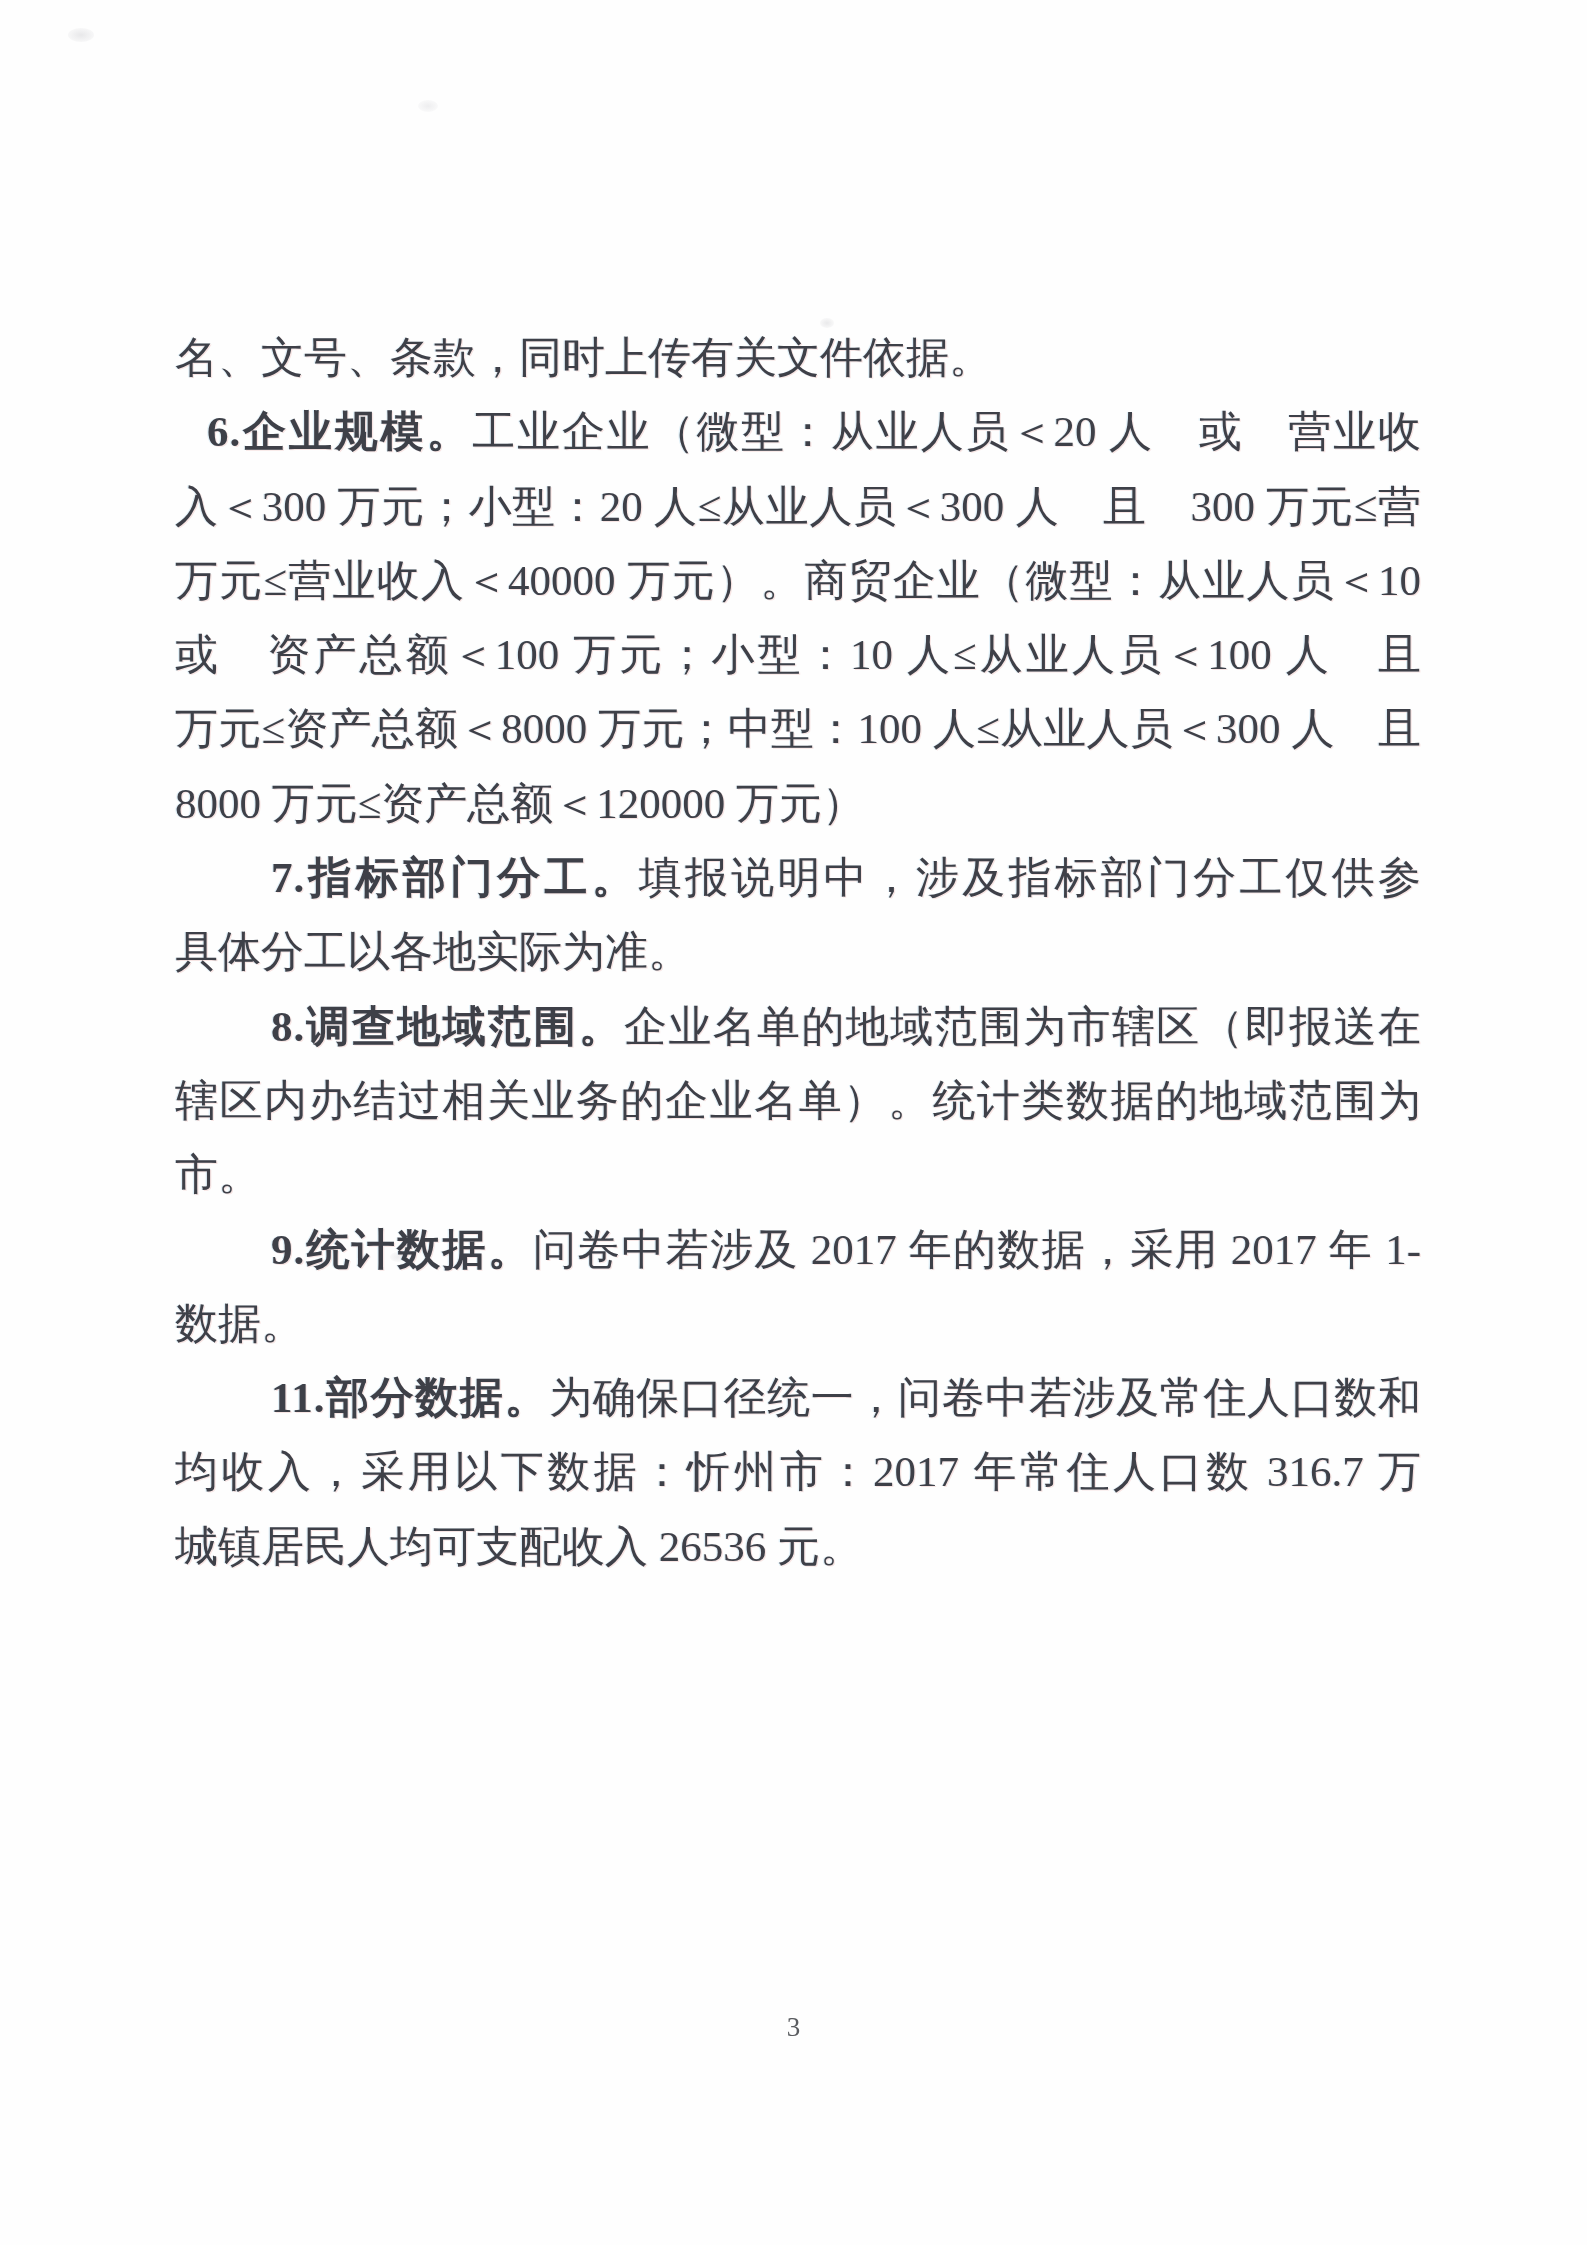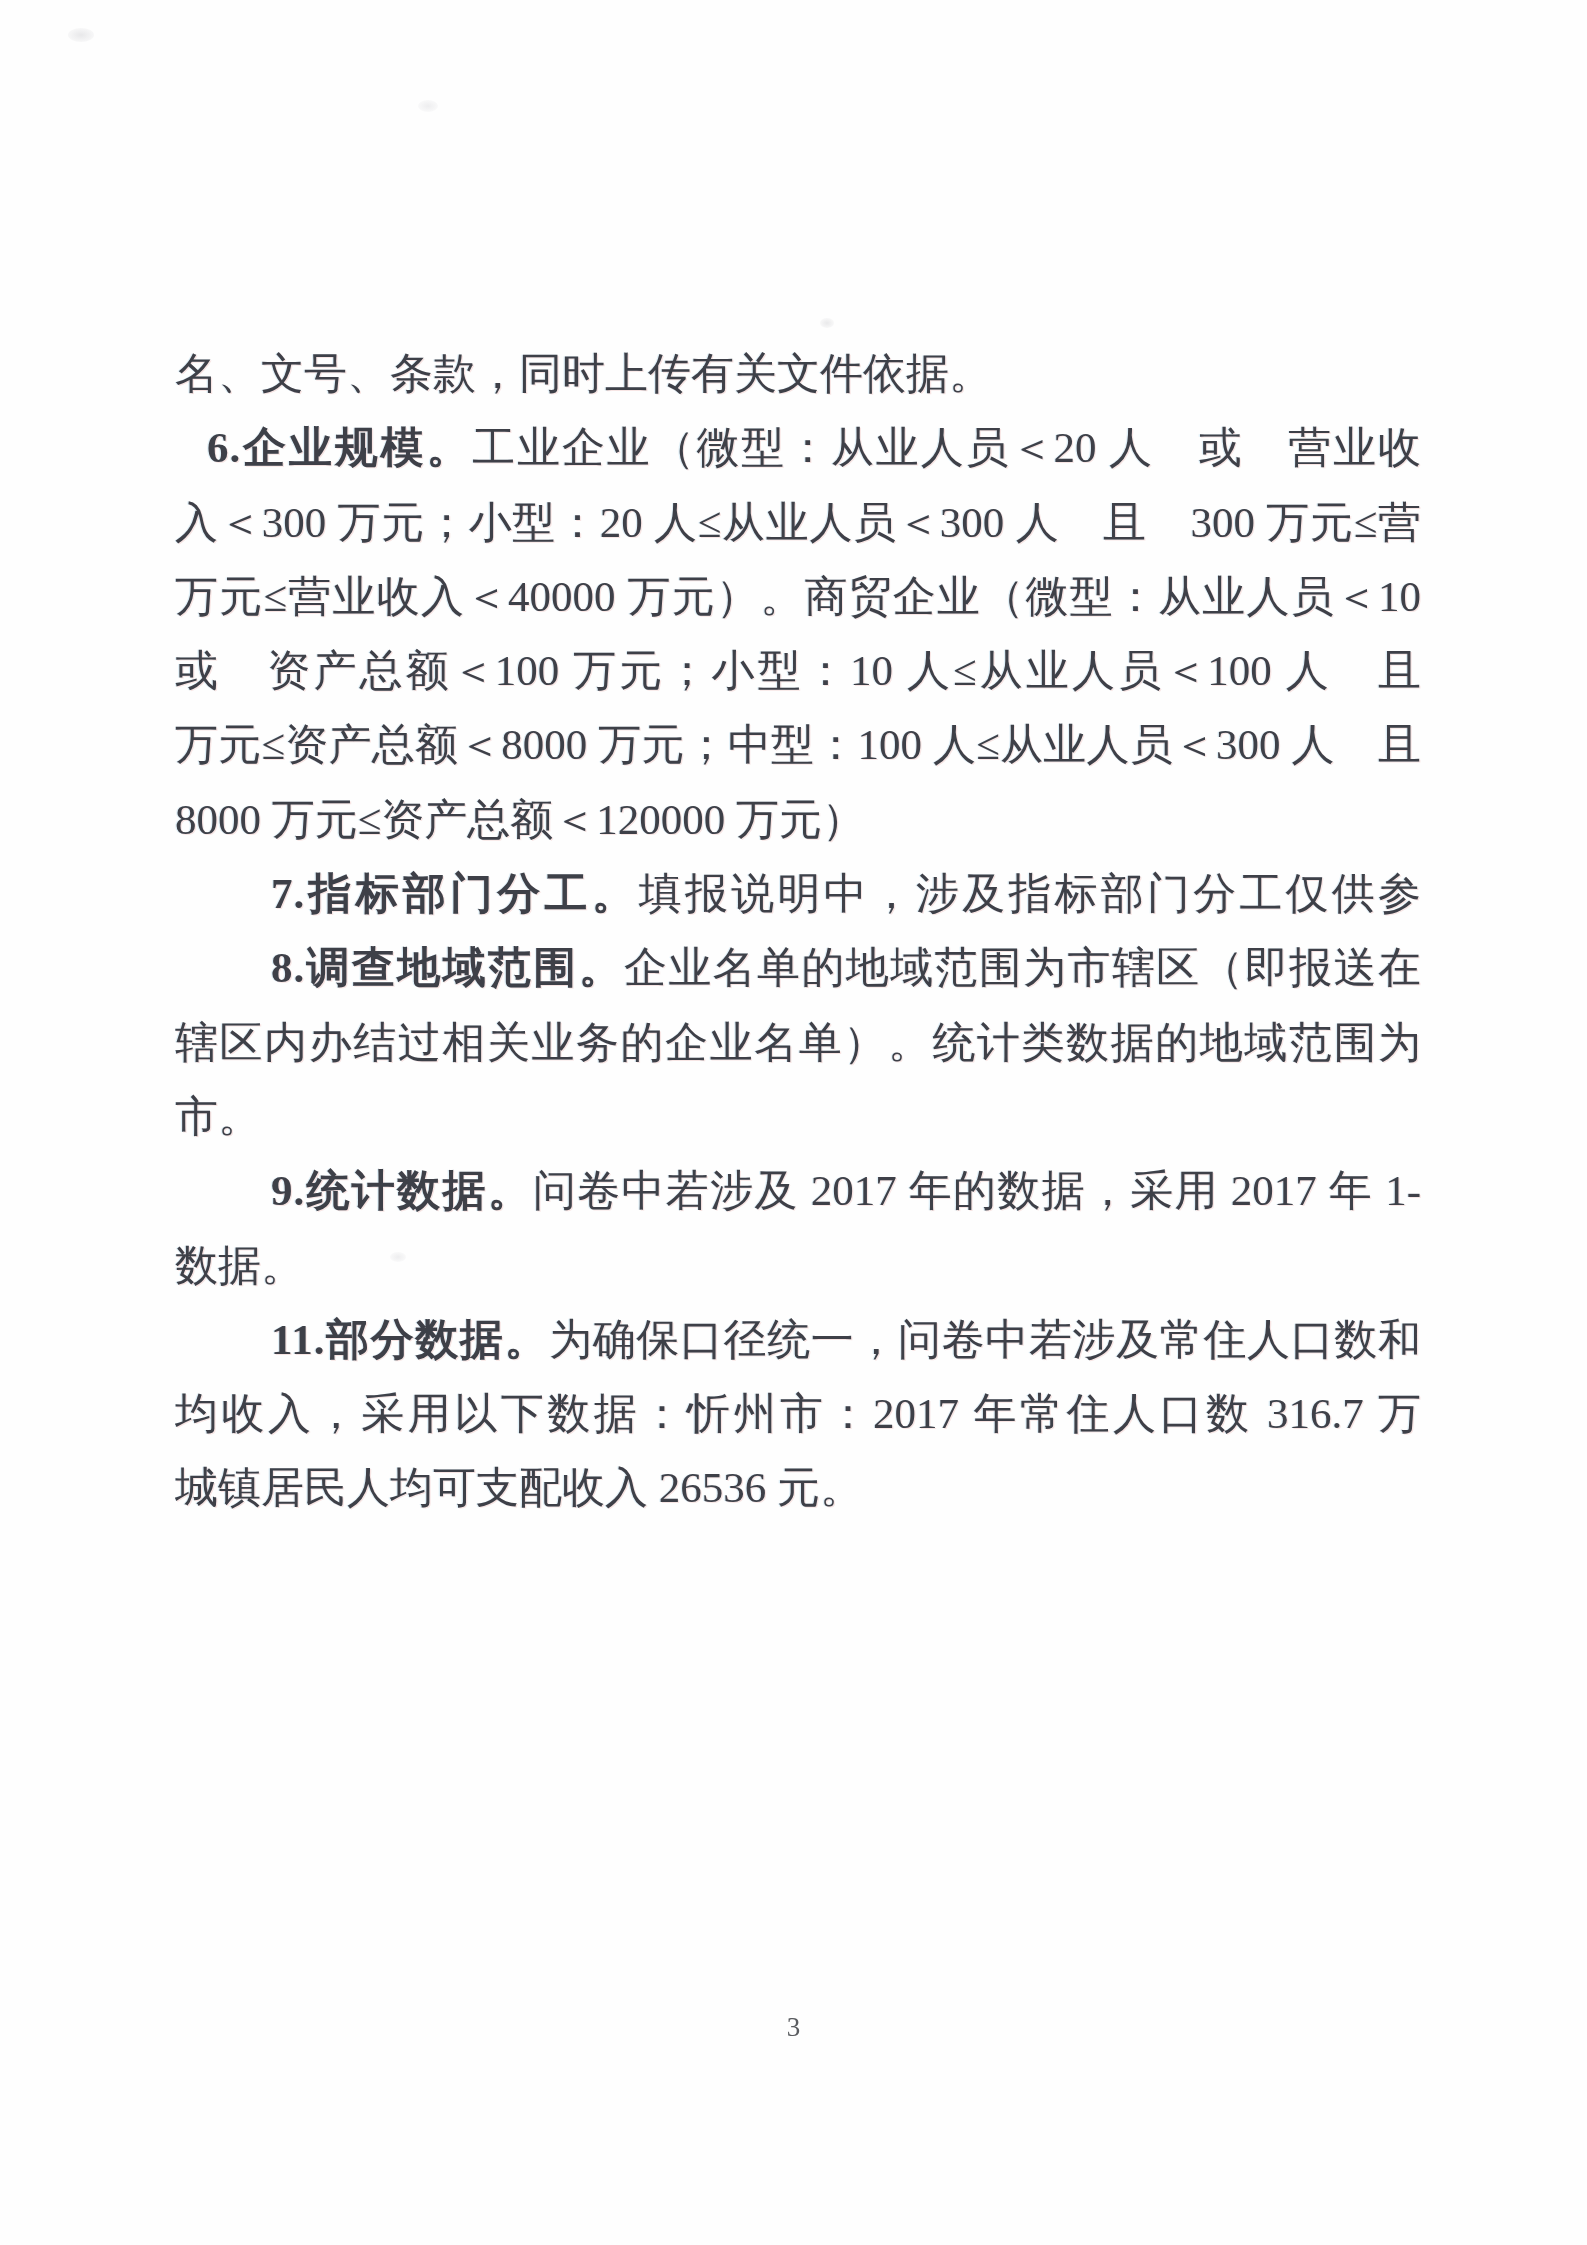--- a/index.html
+++ b/index.html
@@ -11,21 +11,21 @@
     position: relative;
     width: 1587px;
     height: 2245px;
     background: #fefefe;
     overflow: hidden;
     font-family: "Liberation Serif", "DejaVu Serif", serif;
   }
   .content {
     position: absolute;
     left: 175px;
-    top: 337px;
+    top: 321px;
     width: 1246px;
   }
   .line {
     height: 74.3px;
     line-height: 74.3px;
     font-size: 43px;
     color: #3e4048;
     text-align: justify;
     text-justify: inter-character;
     
@@ -84,20 +84,21 @@
     <div class="line end"><span>名、文号、条款，同时上传有关文件依据。</span></div>
 
     <div class="line jl ind-sm"><span class="lead">6.企业规模。</span><span>工业企业（微型：从业人员＜20 人　或　营业收</span></div>
     <div class="line jl"><span>入＜300 万元；小型：20 人≤从业人员＜300 人　且　300 万元≤营</span></div>
     <div class="line jl"><span>万元≤营业收入＜40000 万元）。商贸企业（微型：从业人员＜10 人</span></div>
     <div class="line jl"><span>或　资产总额＜100 万元；小型：10 人≤从业人员＜100 人　且　100</span></div>
     <div class="line jl"><span>万元≤资产总额＜8000 万元；中型：100 人≤从业人员＜300 人　且</span></div>
     <div class="line end"><span>8000 万元≤资产总额＜120000 万元）</span></div>
 
     <div class="line jl ind"><span class="lead">7.指标部门分工。</span><span>填报说明中，涉及指标部门分工仅供参考，</span></div>
+    <div class="line end"><span>具体分工以各地实际为准。</span></div>
 
     <div class="line jl ind"><span class="lead">8.调查地域范围。</span><span>企业名单的地域范围为市辖区（即报送在市</span></div>
     <div class="line jl"><span>辖区内办结过相关业务的企业名单）。统计类数据的地域范围为全</span></div>
     <div class="line end"><span>市。</span></div>
 
     <div class="line jl ind"><span class="lead">9.统计数据。</span><span>问卷中若涉及 2017 年的数据，采用 2017 年 1-12</span></div>
     <div class="line end"><span>数据。</span></div>
 
     <div class="line jl ind"><span class="lead">11.部分数据。</span><span>为确保口径统一，问卷中若涉及常住人口数和人</span></div>
     <div class="line jl"><span>均收入，采用以下数据：忻州市：2017 年常住人口数 316.7 万人，</span></div>

